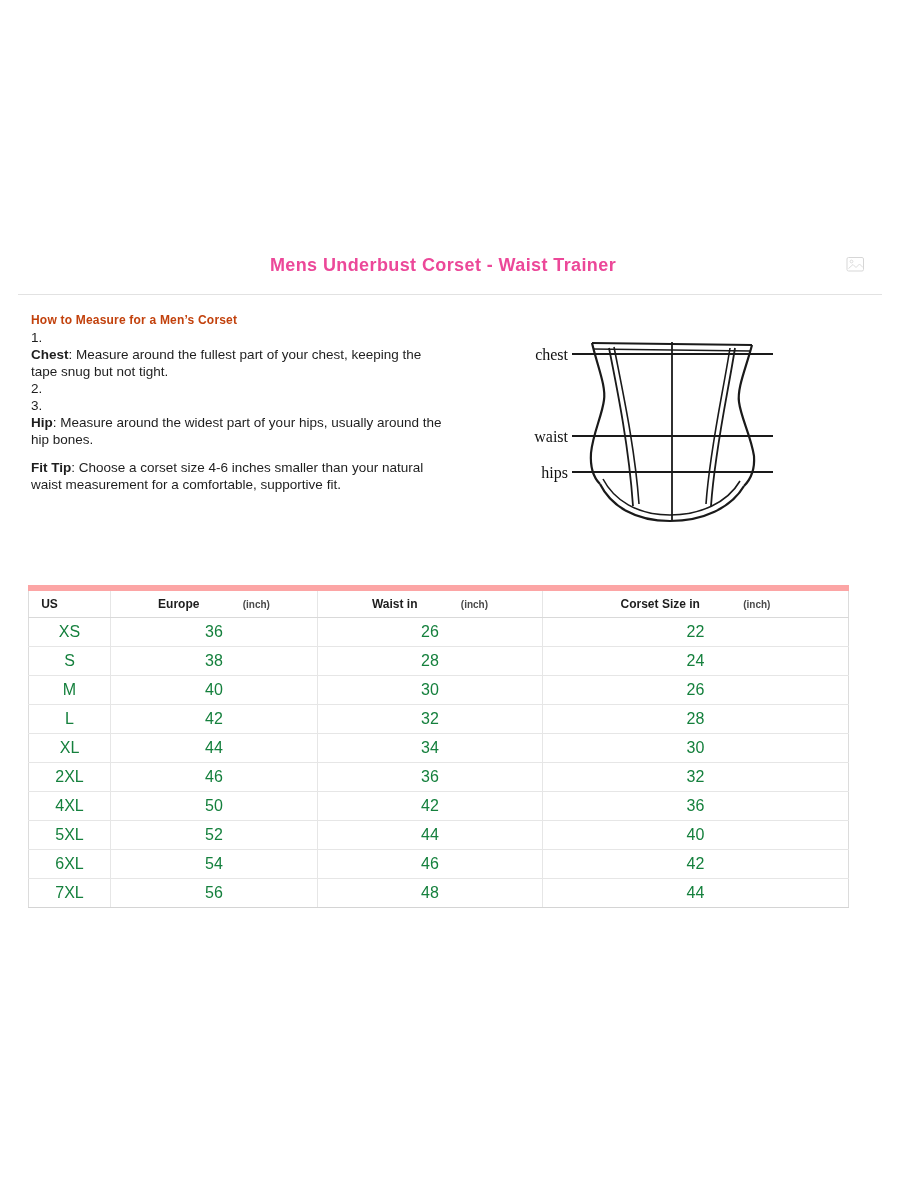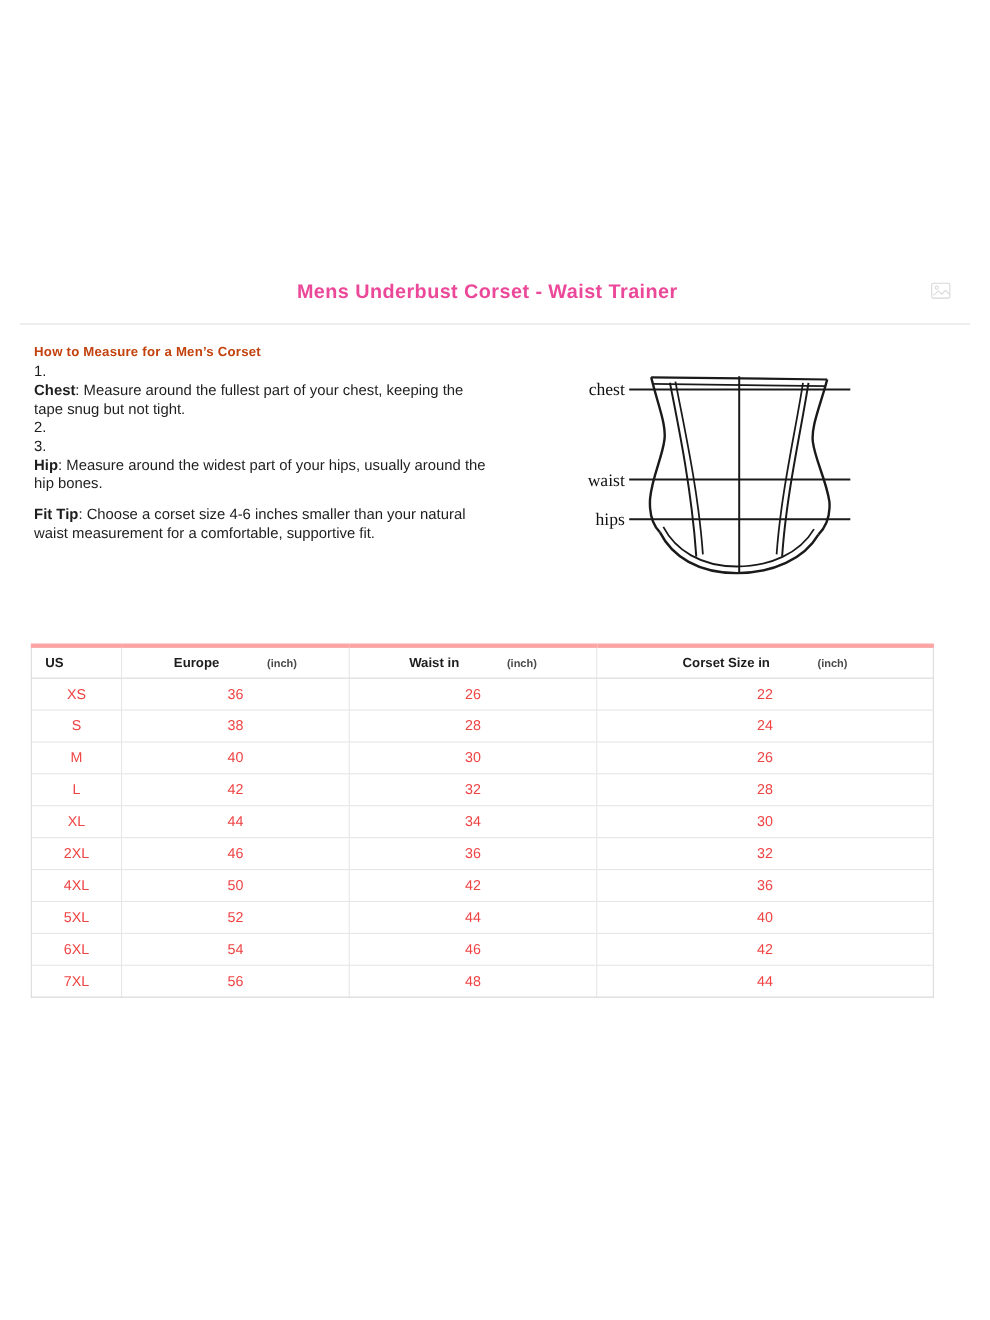--- a/index.html
+++ b/index.html
@@ -51,26 +51,26 @@
   .size-table{
     position:absolute; left:28px; top:585px; width:820px;
     border-collapse:collapse; table-layout:fixed;
   }
   .size-table th,.size-table td{
     border:1px solid #e6e6e6;
     height:29px; padding:0; text-align:center; vertical-align:middle;
     box-sizing:border-box;
   }
   .size-table thead th{
-    border-top:4px solid #fca5a5;
+    border-top:6px solid #fca5a5;
     border-bottom:1px solid #d9d9d9;
     font-size:12px; font-weight:700; color:#1d1d1d;
   }
   .size-table .h-unit{font-size:10px; font-weight:700; color:#4a4a4a;padding-left:40px;}
-  .size-table td{font-size:13px; color:#ef4444;}
+  .size-table td{font-size:16px; color:#15803d;}
   .size-table th:first-child,.size-table td:first-child{border-left:1px solid #dcdcdc;}
   .size-table th:last-child,.size-table td:last-child{border-right:1px solid #dcdcdc;}
   .size-table tbody tr:last-child td{border-bottom:1px solid #d4d4d4;}
 </style>
 </head>
 <body>
 
 <div class="page-title">Mens Underbust Corset - Waist Trainer</div>
 
 <svg class="broken-img" viewBox="0 0 19 17">

